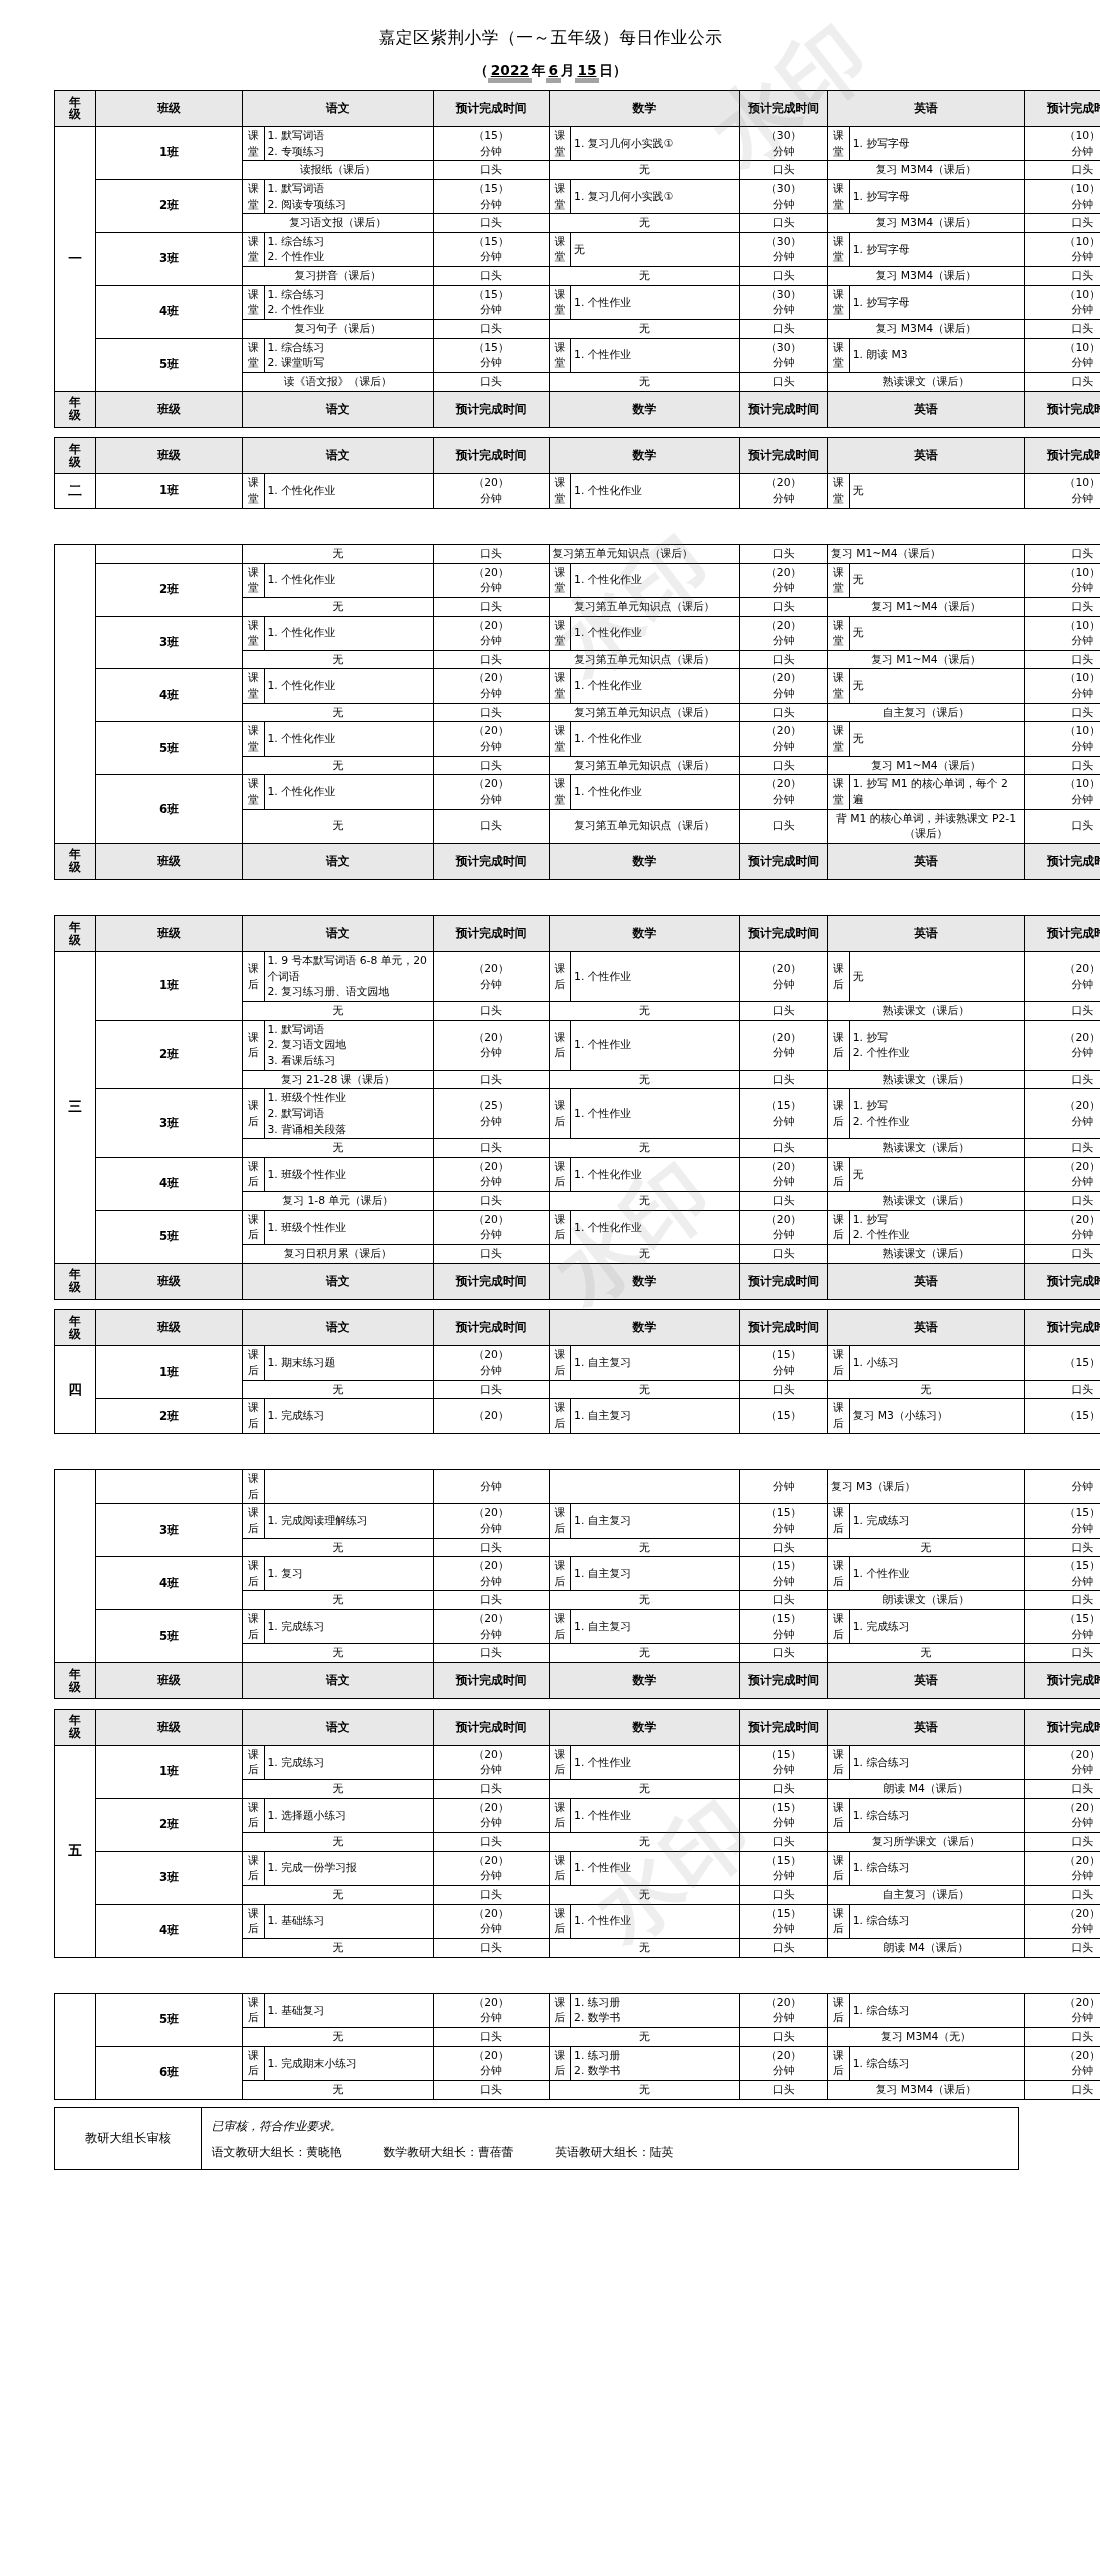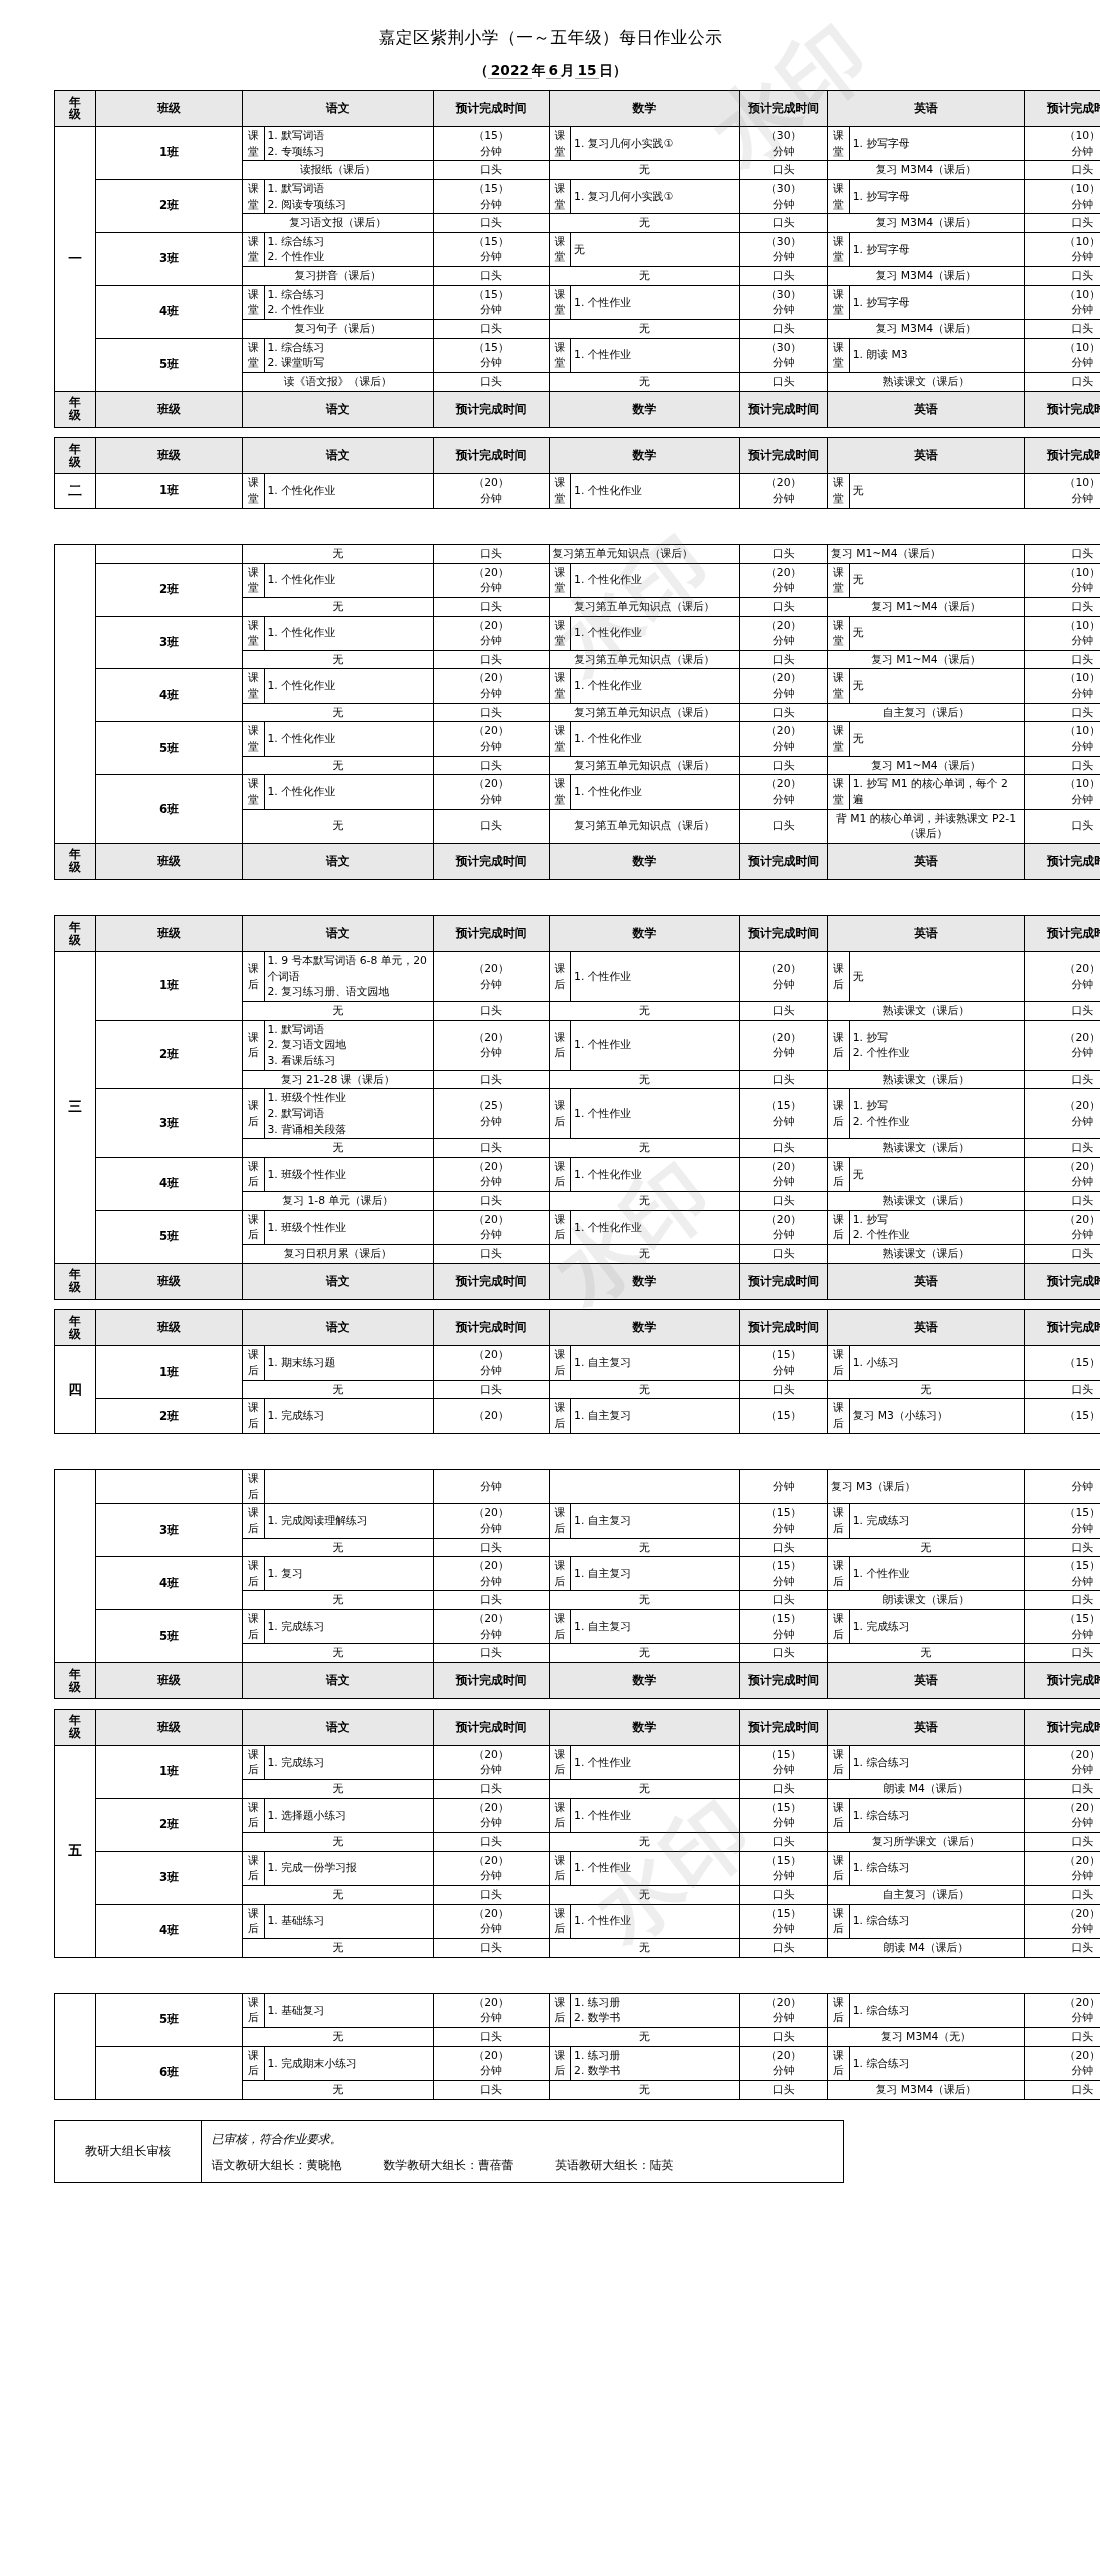--- a/index.html
+++ b/index.html
@@ -6,21 +6,21 @@
   body{
     width:1101px;
     font-family:"DejaVu Sans","Liberation Sans",sans-serif;
     color:#000;
     -webkit-font-smoothing:none;
   }
   .page{width:1101px;padding:0;box-sizing:border-box;}
   .title-wrap{text-align:center;padding-top:25.5px;}
   .doc-title{font-size:16.7px;font-weight:normal;letter-spacing:0.5px;}
   .doc-date{font-size:13.7px;margin-top:13.7px;font-weight:bold;}
-  .doc-date .u{border-bottom:1px solid #a3a3a3;padding:0 2.9px;}
+  .doc-date .u{border-bottom:5px solid #a3a3a3;padding:0 2.9px;text-decoration:underline;}
 
   .tblwrap{padding:0 54px;box-sizing:border-box;}
   table.sheet{
     width:993px;
     border-collapse:collapse;
     table-layout:fixed;
     font-size:10.8px;
     margin-top:9.8px;
   }
   table.sheet td,table.sheet th{
@@ -48,22 +48,22 @@
   .lft{text-align:left;}
   .tag{text-align:center;font-size:10.8px;line-height:1.25;padding:0;width:21.6px;}
   .grade-cell{text-align:center;font-weight:bold;font-size:13.7px;}
   .class-cell{text-align:center;font-size:11.8px;font-weight:bold;}
   .time-cell{text-align:center;font-size:10.8px;line-height:1.6;}
   .oral{text-align:center;font-size:10.8px;}
   .sub{font-size:10.8px;line-height:1.5;}
 
   
   table.approve{
-    width:790px;border-collapse:collapse;table-layout:fixed;
-    font-size:11.8px;margin-top:20px;
+    width:965px;border-collapse:collapse;table-layout:fixed;
+    font-size:11.8px;margin-top:7px;
   }
   table.approve td{border:1px solid #000;padding:7.8px 9.8px;vertical-align:middle;}
   col.a-label{width:147px;}
   .ap-label{text-align:center;font-size:12.3px;}
   .ap-line{margin:3.9px 0 9.8px 0;font-style:italic;}
   .ap-names{display:flex;gap:42px;}
   .ap-names span{white-space:nowrap;}
 
   .wm{
     position:absolute;pointer-events:none;user-select:none;

